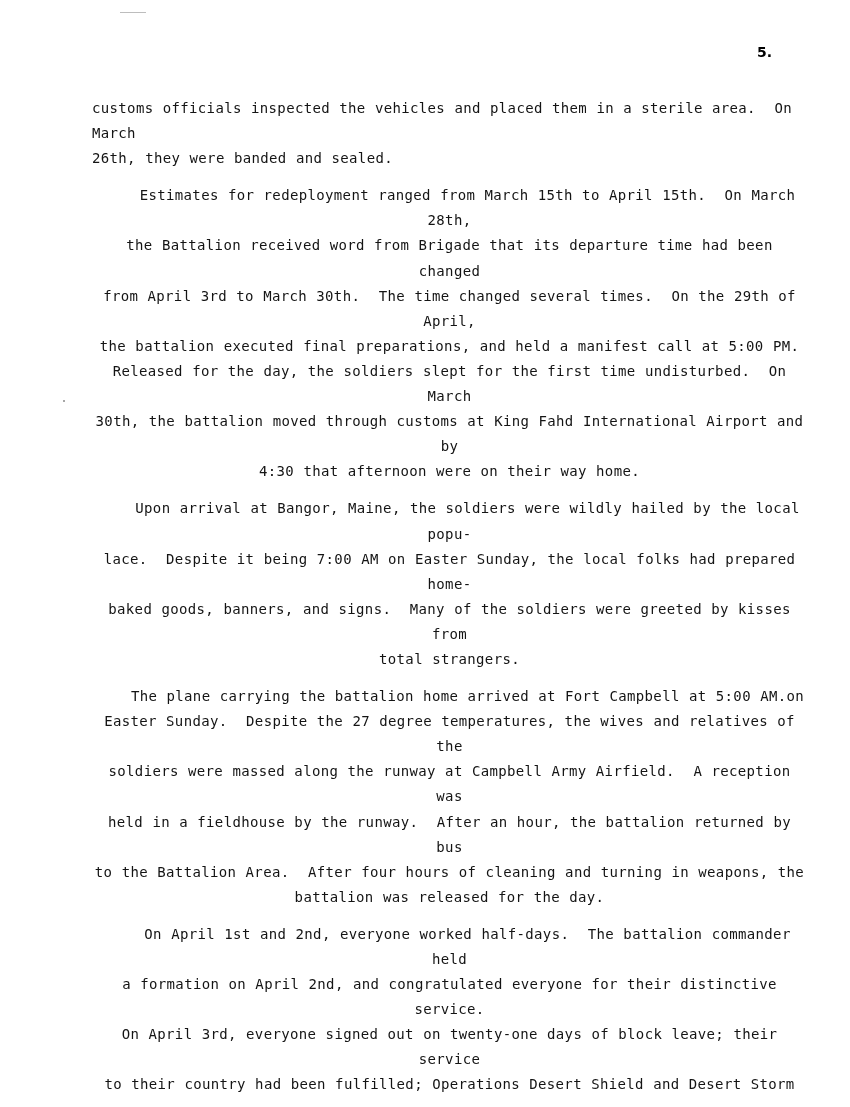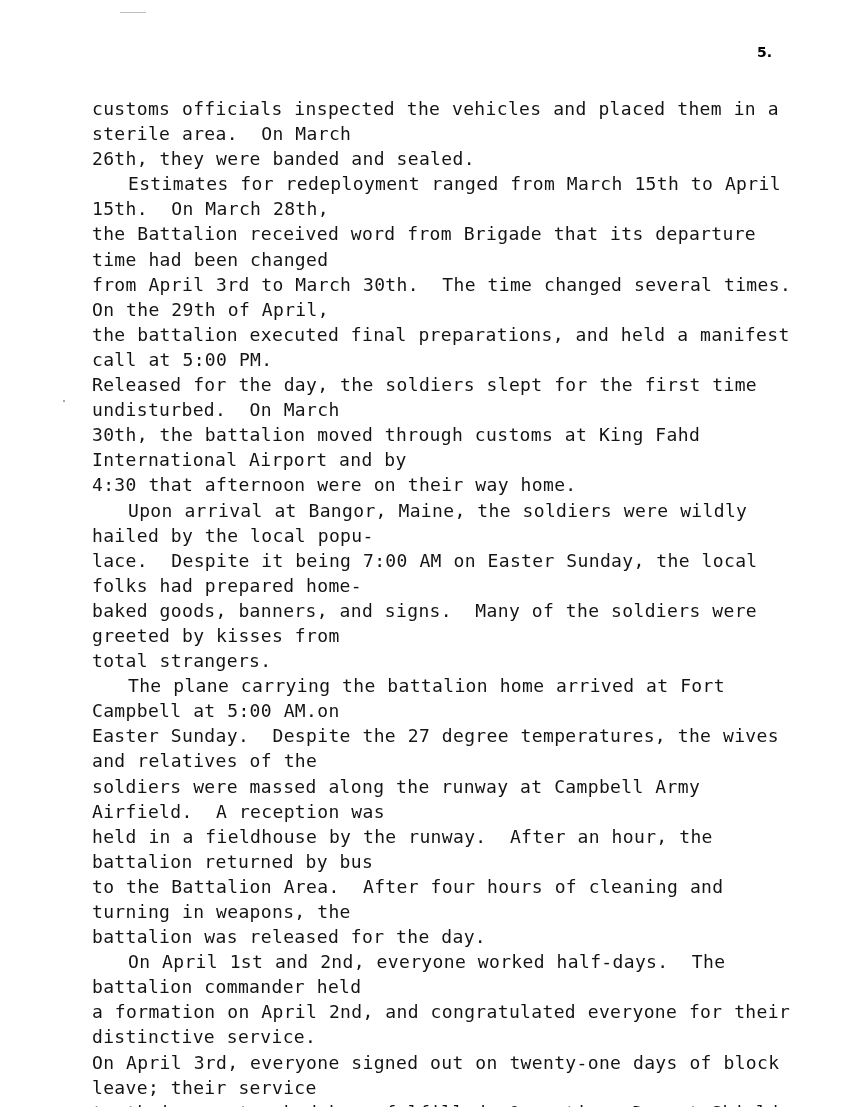--- a/index.html
+++ b/index.html
@@ -27,29 +27,30 @@
     color: #000000;
   }
   .body-text {
     position: absolute;
     top: 96px;
     left: 92px;
     width: 715px;
   }
   .para {
     margin: 0 0 0 0;
-    font-size: 18px;
+    font-size: 14px;
     line-height: 25.1px;
     letter-spacing: 0.35px;
     white-space: pre-wrap;
     word-spacing: 0.5px;
     color: #141414;
   }
   .para + .para {
-    margin-top: 0;
+    margin-top: 12px;
+    text-align: center;
   }
   .indent {
     display: inline-block;
     width: 36px;
   }
   .speck {
     position: absolute;
     width: 2px;
     height: 2px;
     background: #8a8a8a;

